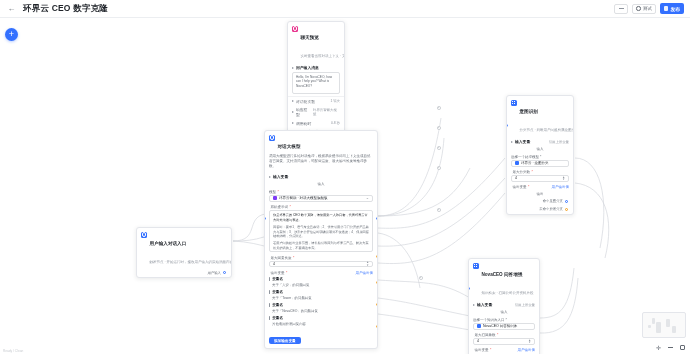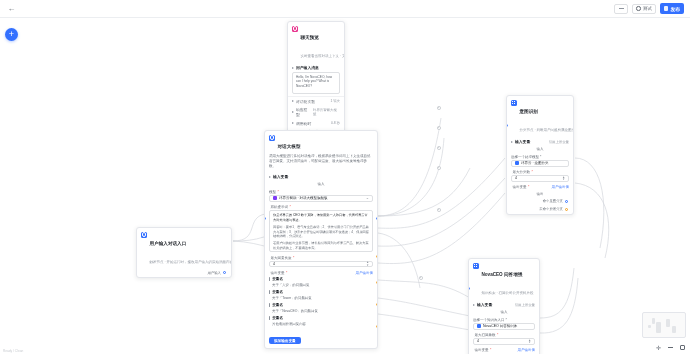--- a/index.html
+++ b/index.html
@@ -269,20 +269,21 @@
     z-index: 35;
   }
 </style>
 </head>
 <body>
 
 <div id="app">
 
   <div class="header">
     <div class="back-btn">←</div>
+    <div class="hd-title">环界云 CEO 数字克隆</div>
     <div class="hd-right">
       <div class="hd-ibtn">
         <span class="dash"></span>
       </div>
       <div class="hd-ibtn">
         <span class="mini-ring"></span>
         <span class="lbl">测试</span>
       </div>
       <div class="hd-primary">
         <span class="wtile"></span>

